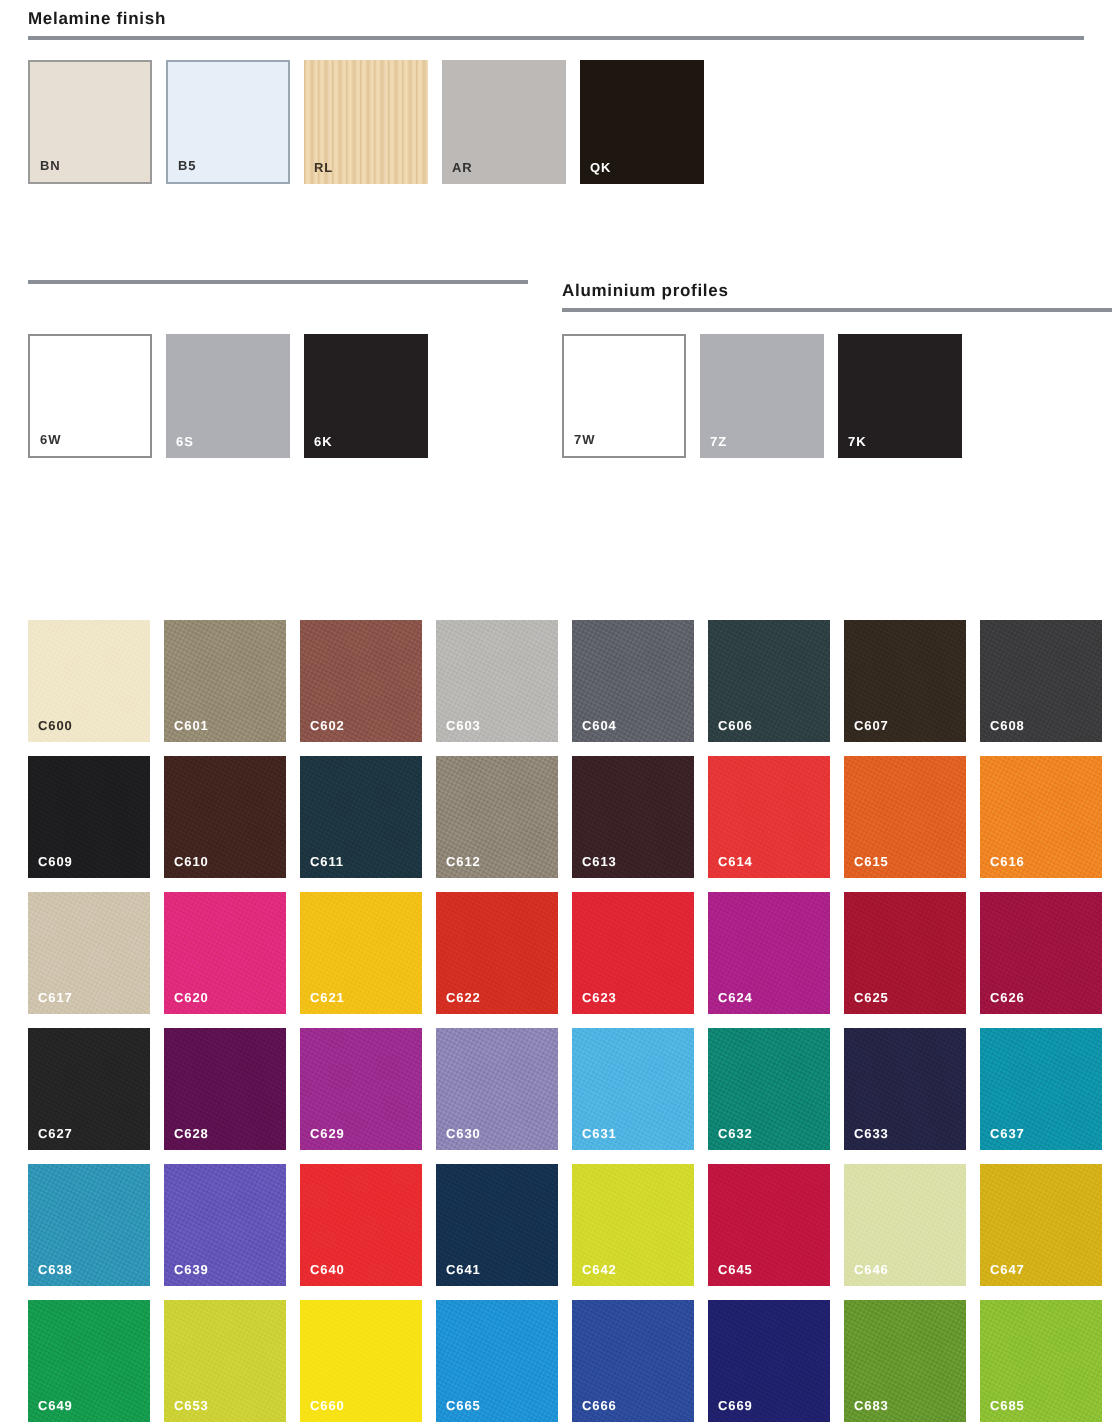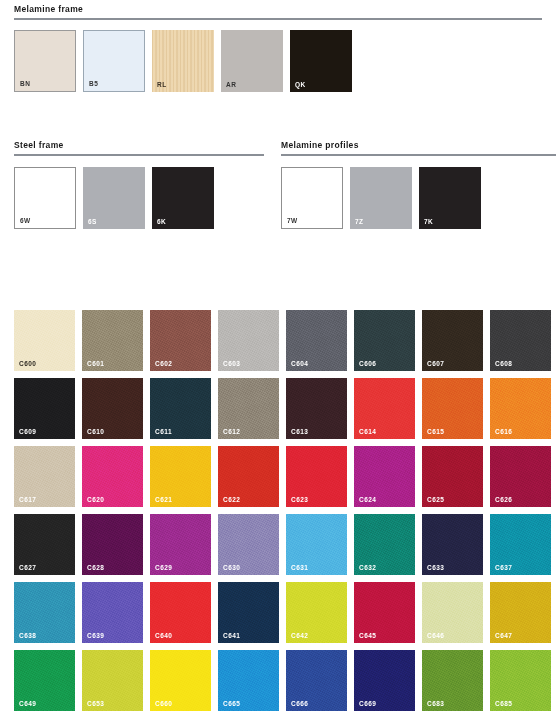--- a/index.html
+++ b/index.html
@@ -125,21 +125,21 @@
     white-space: nowrap;
     z-index: 2;
   }
 </style>
 </head>
 <body>
 
 <div class="page">
 
   <div class="section" style="top:4px; width:528px;">
-    <div class="sec-head">Melamine frame</div>
+    <div class="sec-head">Melamine finish</div>
     <div class="rule"></div>
   </div>
   <div class="block-row" id="melamine-row" style="top:30px;">
       <div class="block" style="background: rgb(231, 222, 212); border: 1px solid rgb(154, 154, 154);">
         <span class="lbl" style="color: rgb(51, 51, 51);">BN</span>
       </div>
       <div class="block" style="background: rgb(230, 238, 247); border: 1px solid rgb(154, 167, 179);">
         <span class="lbl" style="color: rgb(51, 51, 51);">B5</span>
       </div>
       <div class="block" style="background: rgb(236, 211, 168);">
@@ -148,37 +148,36 @@
       </div>
       <div class="block" style="background: rgb(189, 185, 182);">
         <span class="lbl" style="color: rgb(51, 51, 51);">AR</span>
       </div>
       <div class="block" style="background: rgb(29, 23, 16);">
         <span class="lbl" style="color: rgb(255, 255, 255);">QK</span>
       </div>
     </div>
 
   <div class="section" style="top:140px; width:250px;">
-    <div class="sec-head">Steel frame</div>
     <div class="rule"></div>
   </div>
   <div class="block-row" id="steel-row" style="top:167px;">
       <div class="block" style="background: rgb(255, 255, 255); border: 1px solid rgb(143, 143, 143);">
         <span class="lbl" style="color: rgb(51, 51, 51);">6W</span>
       </div>
       <div class="block" style="background: rgb(173, 175, 180);">
         <span class="lbl" style="color: rgb(255, 255, 255);">6S</span>
       </div>
       <div class="block" style="background: rgb(35, 31, 32);">
         <span class="lbl" style="color: rgb(255, 255, 255);">6K</span>
       </div>
     </div>
 
   <div class="section" style="left:281px; top:140px; width:275px;">
-    <div class="sec-head">Melamine profiles</div>
+    <div class="sec-head">Aluminium profiles</div>
     <div class="rule"></div>
   </div>
   <div class="block-row" id="alu-row" style="left:281px; top:167px;">
       <div class="block" style="background: rgb(255, 255, 255); border: 1px solid rgb(143, 143, 143);">
         <span class="lbl" style="color: rgb(51, 51, 51);">7W</span>
       </div>
       <div class="block" style="background: rgb(173, 175, 180);">
         <span class="lbl" style="color: rgb(255, 255, 255);">7Z</span>
       </div>
       <div class="block" style="background: rgb(35, 31, 32);">

